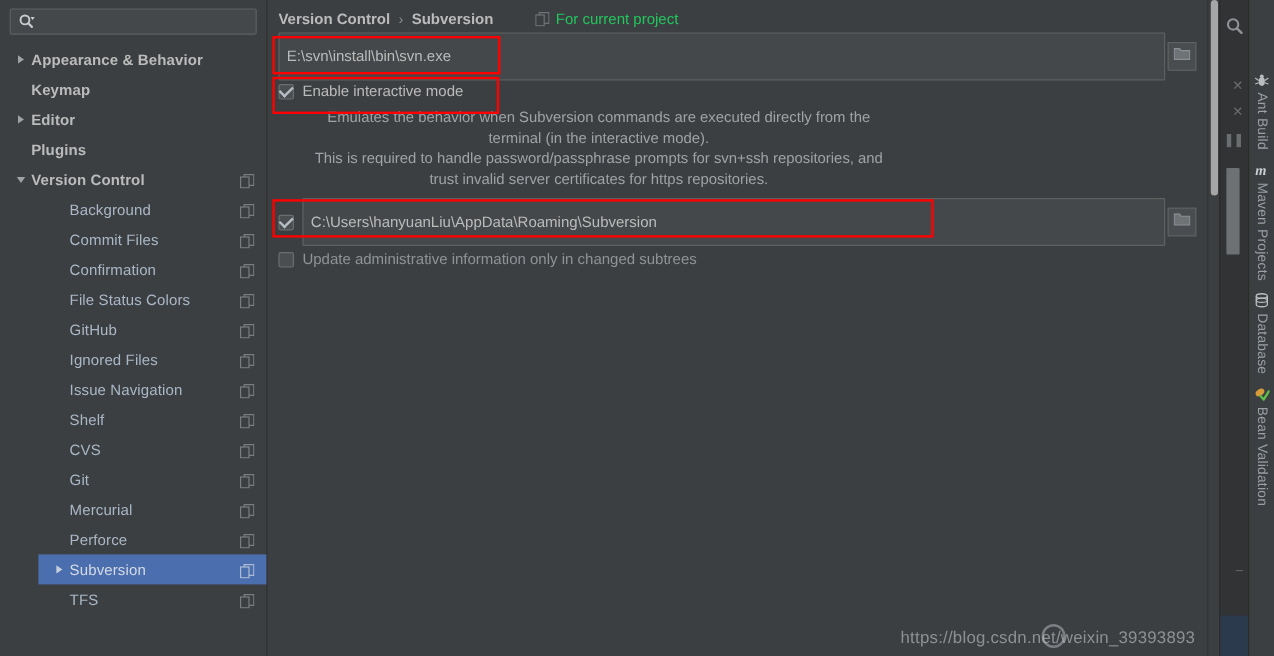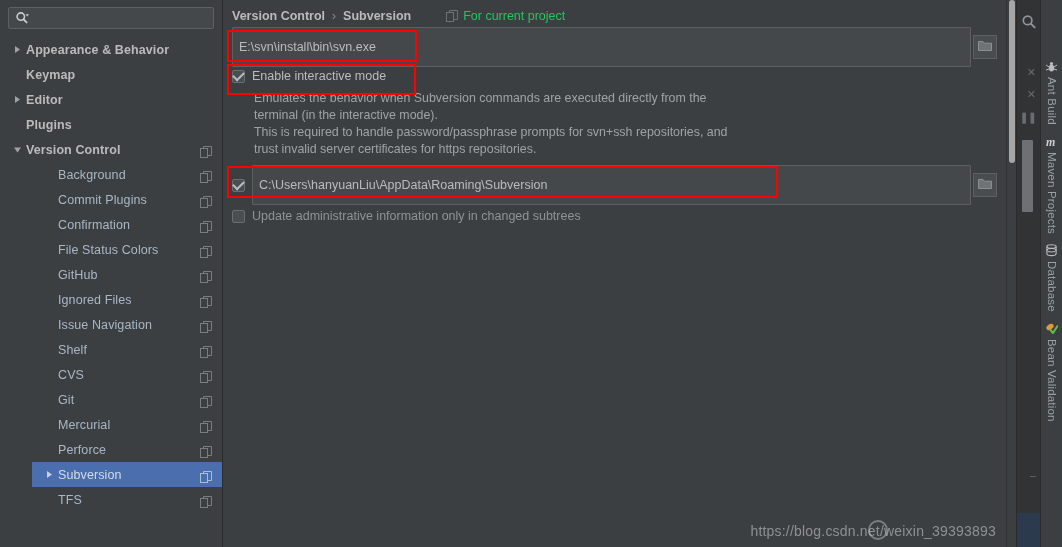--- a/index.html
+++ b/index.html
@@ -186,20 +186,21 @@
     font-size: 12.5px;
     white-space: nowrap;
   }
 
   .desc {
     margin: 4px 9px 0 31px;
     color: #9fa3a6;
     font-size: 12.4px;
     line-height: 17px;
     max-width: 490px;
+    text-align: center;
   }
   .desc div { white-space: nowrap; }
 
   .cfg-row {
     display: flex;
     align-items: center;
     margin: 14px 9px 0 9px;
     height: 26px;
   }
   .cfg-row .chk { margin-right: 7px; }
@@ -380,21 +381,21 @@
         <div class="tree-item depth1">
           <span class="arrow"></span>
           <span class="label">Background</span>
           <span class="copy-icon"><svg width="12" height="12" viewBox="0 0 12 12">
               <rect x="0.5" y="2.5" width="7" height="9" fill="none" stroke="#8b8f92" stroke-width="1"></rect>
               <path d="M3.5 2.5 V0.5 H11.5 V9.5 H7.5" fill="none" stroke="#8b8f92" stroke-width="1"></path>
             </svg></span>
         </div>
         <div class="tree-item depth1">
           <span class="arrow"></span>
-          <span class="label">Commit Plugins</span>
+          <span class="label">Commit Files</span>
           <span class="copy-icon"><svg width="12" height="12" viewBox="0 0 12 12">
               <rect x="0.5" y="2.5" width="7" height="9" fill="none" stroke="#8b8f92" stroke-width="1"></rect>
               <path d="M3.5 2.5 V0.5 H11.5 V9.5 H7.5" fill="none" stroke="#8b8f92" stroke-width="1"></path>
             </svg></span>
         </div>
         <div class="tree-item depth1">
           <span class="arrow"></span>
           <span class="label">Confirmation</span>
           <span class="copy-icon"><svg width="12" height="12" viewBox="0 0 12 12">
               <rect x="0.5" y="2.5" width="7" height="9" fill="none" stroke="#8b8f92" stroke-width="1"></rect>

